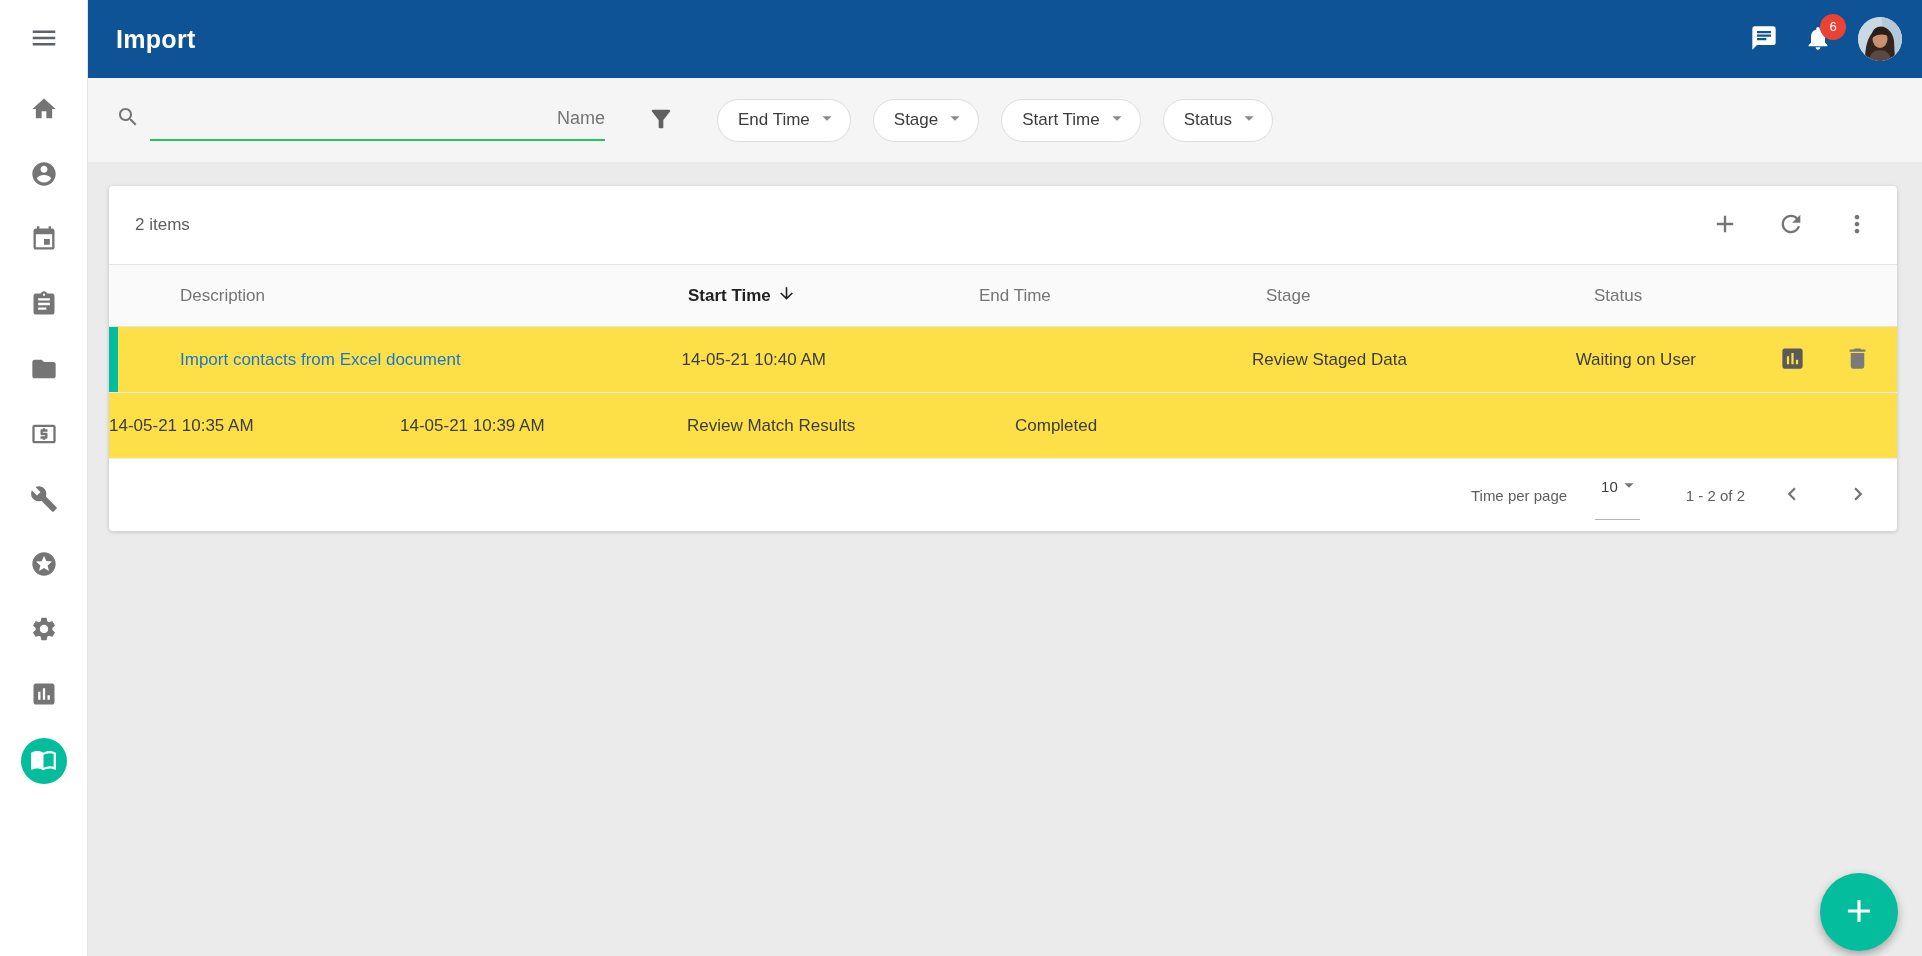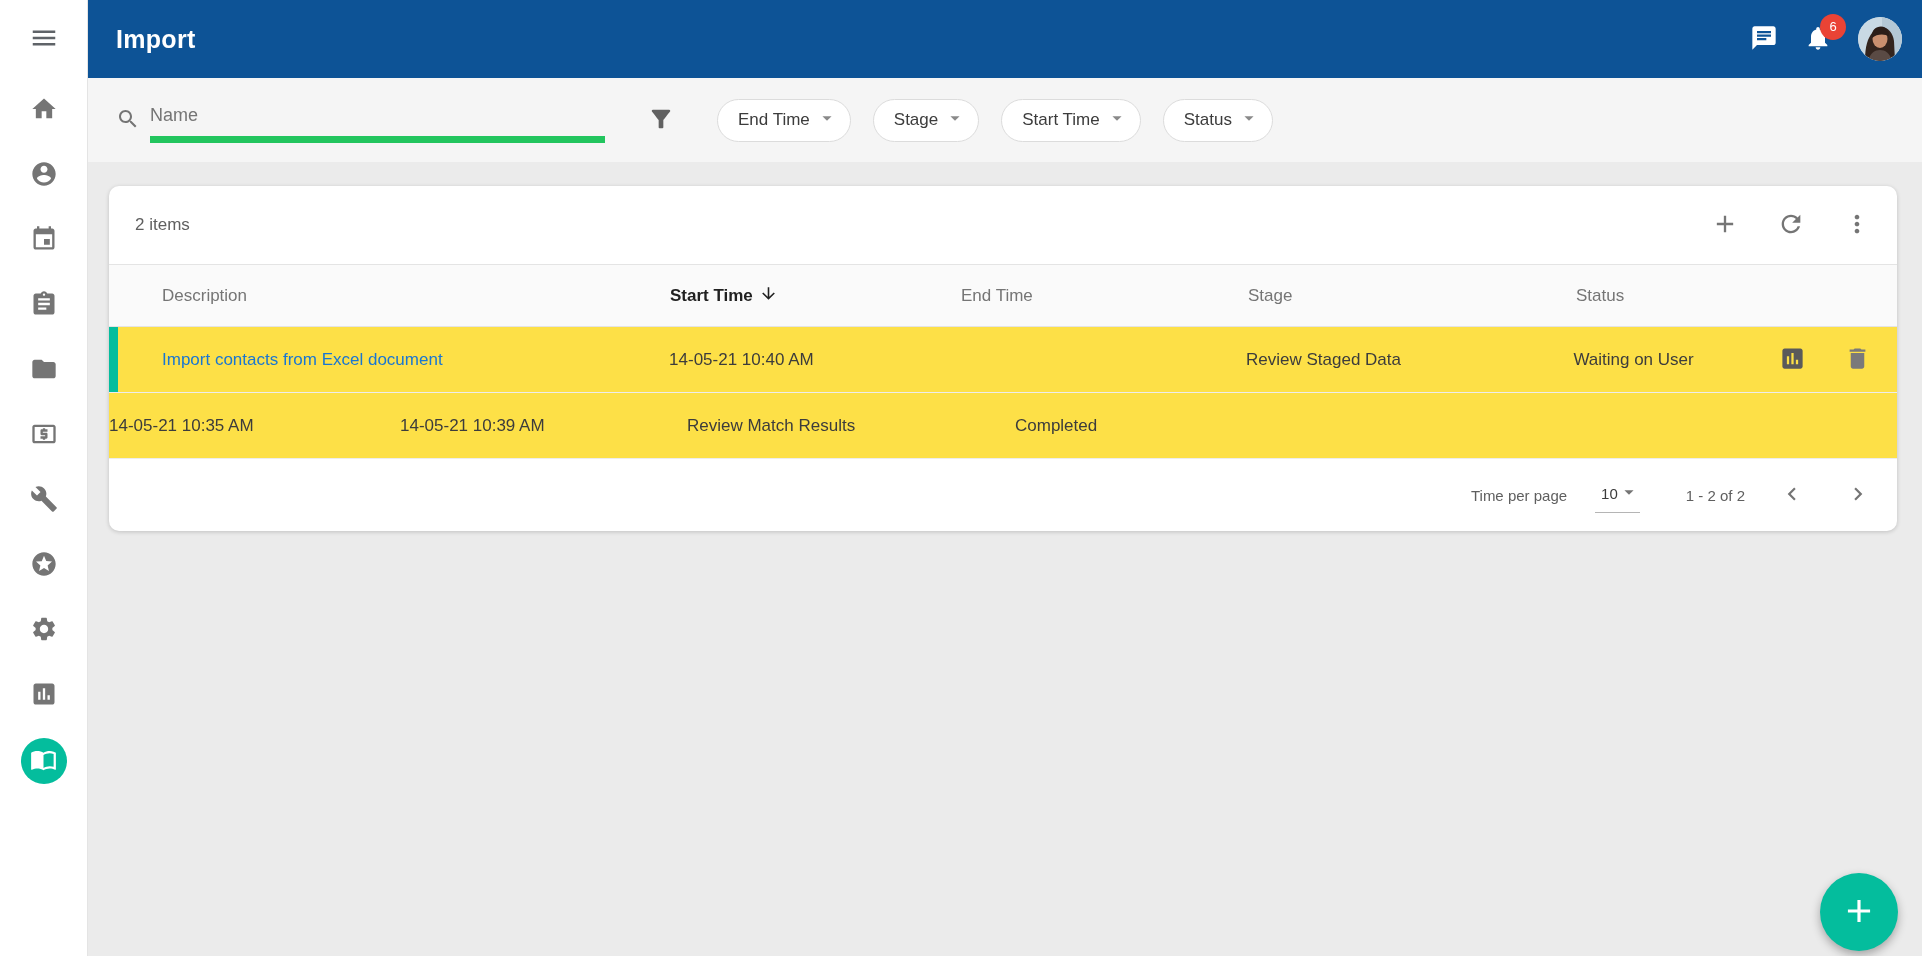--- a/index.html
+++ b/index.html
@@ -69,39 +69,39 @@
   
   .filterbar{
     position:absolute; left:88px; top:78px; right:0; height:84px;
     background:#f5f5f5;
     display:flex; align-items:center;
   }
   .search-wrap{ display:flex; align-items:flex-end; margin-left:28px; }
   .search-wrap svg{ fill:#757575; margin-bottom:8px; }
   .search-input{
     width:455px; margin-left:10px;
-    background:transparent; border:none; border-bottom:7px solid #22c55e;
+    background:transparent; border:none; border-bottom:2px solid #22c55e;
     font-family:"Liberation Sans",sans-serif; font-size:18px; color:#333;
-    padding:8px 0 10px 0; outline:none;
+    padding:8px 0 10px 0; outline:none;text-align:right;
   }
   .search-input::placeholder{ color:#757575; opacity:1; }
   .funnel-btn{ background:none; border:none; cursor:pointer; margin-left:42px; display:flex; }
   .funnel-btn svg{ fill:#616161; }
   .chips{ display:flex; align-items:center; gap:22px; margin-left:42px; }
   .chip{
     height:43px; border-radius:22px; border:1px solid #dcdcdc; background:#ffffff;
     display:flex; align-items:center; gap:6px; padding:0 12px 0 20px;
     font-family:"Liberation Sans",sans-serif; font-size:17px; color:#3c3c3c; cursor:pointer;
   }
   .chip svg{ fill:#8a8a8a; }
 
   
   .card{
     position:absolute; left:109px; top:186px; width:1788px; height:345px;
-    background:#ffffff; border-radius:10px;
+    background:#ffffff; border-radius:4px;
     box-shadow:0 1px 4px rgba(0,0,0,.18);
     display:flex; flex-direction:column;
   }
   .card-toolbar{
     height:78px; display:flex; align-items:center; padding:0 26px;
   }
   .items-count{ font-size:17px; color:#5f5f5f; }
   .toolbar-actions{ margin-left:auto; display:flex; align-items:center; gap:38px; }
   .icon-btn{ background:none; border:none; cursor:pointer; display:flex; padding:0; }
   .icon-btn svg{ fill:#757575; }
@@ -112,41 +112,41 @@
     display:flex; align-items:center; font-size:17px; color:#757575;
   }
   .trow{
     height:66px; display:flex; align-items:center; font-size:17px; color:#3c3c3c;
     border-bottom:1px solid #ededed; position:relative; cursor:pointer; background:#fde047;
   }
   .row-accent{
     position:absolute; left:0; top:0; bottom:0; width:9px;
     background:var(--color-accent,#04bd9d);
   }
-  .col-desc{ width:561px; padding-left:53px; }
+  .col-desc{ width:561px; padding-left:53px;margin-left:18px; }
   .col-start{ width:291px; }
   .col-end{ width:287px; }
   .col-stage{ width:328px; }
   .col-status{ width:206px; }
   .col-actions{ flex:1; display:flex; justify-content:flex-end; align-items:center; gap:38px; padding-right:26px; }
   .th{ cursor:pointer; display:flex; align-items:center; gap:6px; }
   .th-sorted{ color:#212121; font-weight:600; }
   .th-sorted svg{ fill:#212121; }
   .row-link{ color:var(--color-link,#1976d2); text-decoration:none; cursor:pointer; }
   .chart-btn svg{ fill:#5a5a5a; }
   .delete-btn svg{ fill:#7a7a7a; }
 
   .pagination{
     flex:1; display:flex; align-items:center; justify-content:flex-end;
     font-size:15px; color:#5f5f5f; padding-right:26px;
   }
   .pp-label{ margin-right:28px; }
   .pp-select{
     display:flex; align-items:center; border-bottom:1px solid #b5b5b5;
-    padding:4px 0 6px 6px; cursor:pointer; margin-right:34px; color:#3c3c3c;
+    padding:4px 0 20px 6px; cursor:pointer; margin-right:34px; color:#3c3c3c;
   }
   .pp-select svg{ fill:#757575; }
   .pp-range{ margin-right:34px;margin-left:12px; }
   .pager-btn{ background:none; border:none; cursor:pointer; display:flex; padding:0; }
   .pager-btn svg{ fill:#747474; }
   .pager-btn + .pager-btn{ margin-left:40px; }
 
   
   .fab{
     position:absolute; left:1820px; top:873px; width:78px; height:78px;

